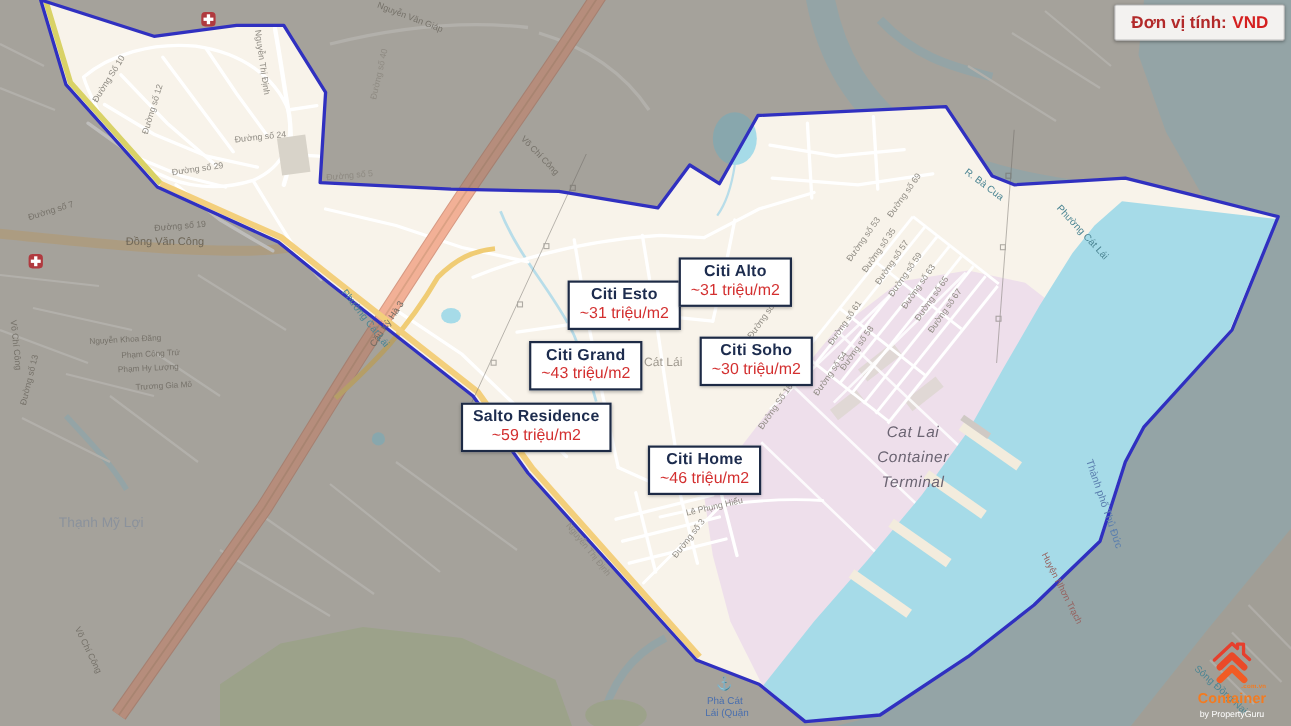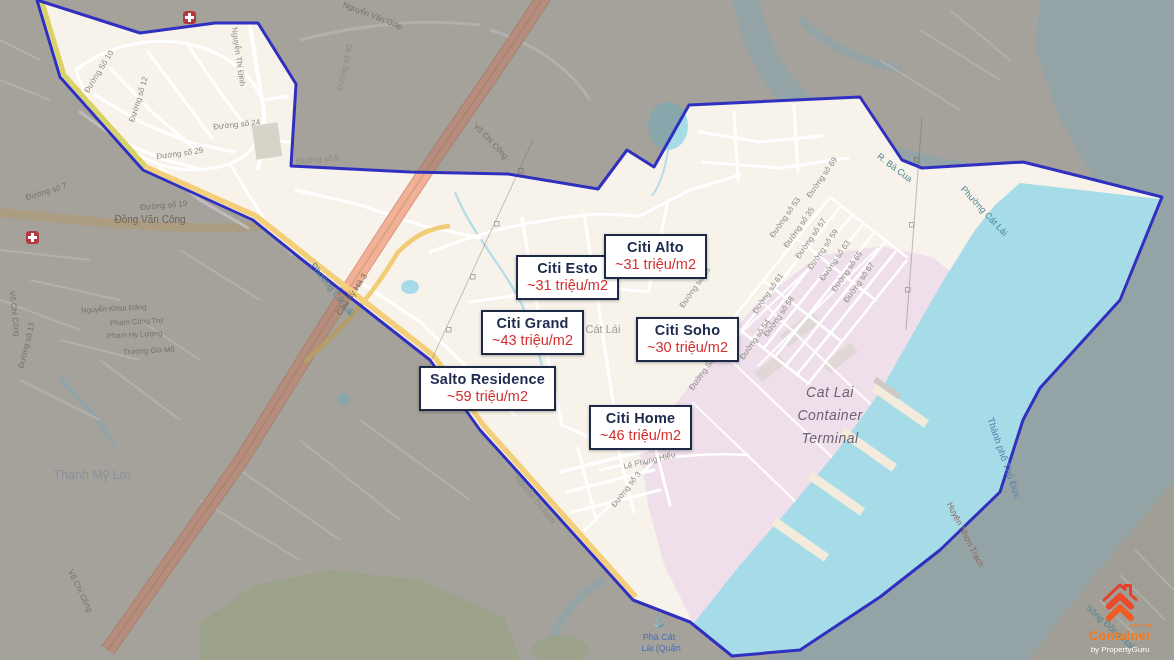--- a/index.html
+++ b/index.html
@@ -12,23 +12,23 @@
   .mlbl-teal{fill:#4d8694;font-size:9px;}
   .mlbl-blue{fill:#5b7fae;font-size:9.5px;}
   .mlbl-area{fill:#8b929c;font-size:12.5px;}
 
   .plabel{position:absolute;background:#ffffff;border:2.5px solid #1d2a45;
           text-align:center;padding:2px 9px 4px;white-space:nowrap;
           box-shadow:0 1px 3px rgba(0,0,0,.3);}
   .plabel .nm{display:block;font-weight:700;font-size:14.5px;line-height:18px;color:#1d2c4e;letter-spacing:.2px;}
   .plabel .pr{display:block;font-weight:400;font-size:14.5px;line-height:17px;color:#d32f2f;}
   .pl-esto {left:480px;top:255px;margin-left:36px;}
-  .pl-alto {left:604px;top:234px;}
+  .pl-alto {left:617px;top:234px;}
   .pl-grand{left:481px;top:310px;}
-  .pl-soho {left:636px;top:317px;}
+  .pl-soho {left:636px;top:306px;}
   .pl-salto{left:419px;top:366px;}
   .pl-home {left:589px;top:405px;}
 
   .unit-badge{position:absolute;right:6px;top:4px;height:31px;padding:0 14px;
               background:#f3f2f0;border:1px solid #b9b9b9;border-radius:2px;
               box-shadow:0 1px 3px rgba(0,0,0,.35);display:flex;align-items:center;gap:5px;}
   .unit-badge .ub-label{font-weight:700;font-size:15.5px;color:#b22a2a;}
   .unit-badge .ub-value{font-weight:700;font-size:15.5px;color:#d41f1f;}
 
   .brand{position:absolute;right:8px;bottom:6px;width:92px;text-align:center;line-height:1;}
@@ -247,20 +247,24 @@
   <div class="plabel pl-salto">
     <span class="nm">Salto Residence</span>
     <span class="pr">~59 triệu/m2</span>
   </div>
   <div class="plabel pl-home">
     <span class="nm">Citi Home</span>
     <span class="pr">~46 triệu/m2</span>
   </div>
 
   
+  <div class="unit-badge">
+    <span class="ub-label">Đơn vị tính:</span>
+    <span class="ub-value">VND</span>
+  </div>
 
   
   <div class="brand">
     <svg class="bi" width="42" height="46" viewBox="0 0 40 46">
       <path d="M4,20 L20,5 L25,9.5 L25,5.5 L30.5,5.5 L30.5,14.5 L36,19.5" fill="none" stroke="#e63f2d" stroke-width="3" stroke-linejoin="round" stroke-linecap="round"></path>
       <path d="M9,26.5 L20,16 L31,26.5" fill="none" stroke="#ea4a28" stroke-width="6" stroke-linejoin="round" stroke-linecap="round"></path>
       <path d="M9,38 L20,27.5 L31,38" fill="none" stroke="#f15c25" stroke-width="6" stroke-linejoin="round" stroke-linecap="round"></path>
     </svg>
     <span class="bw">
       <span>Container</span>

